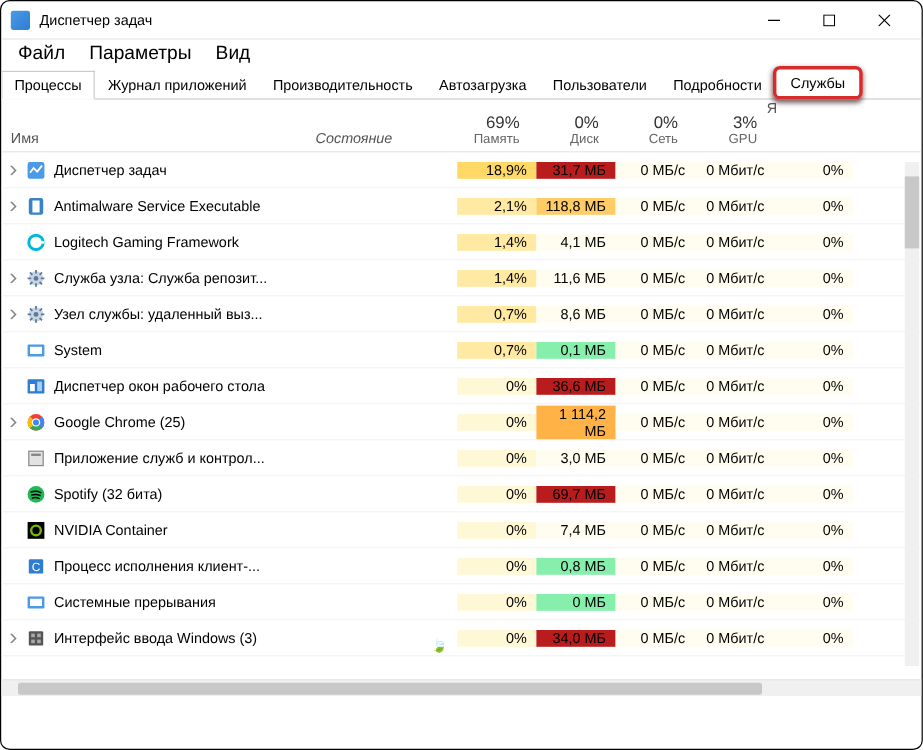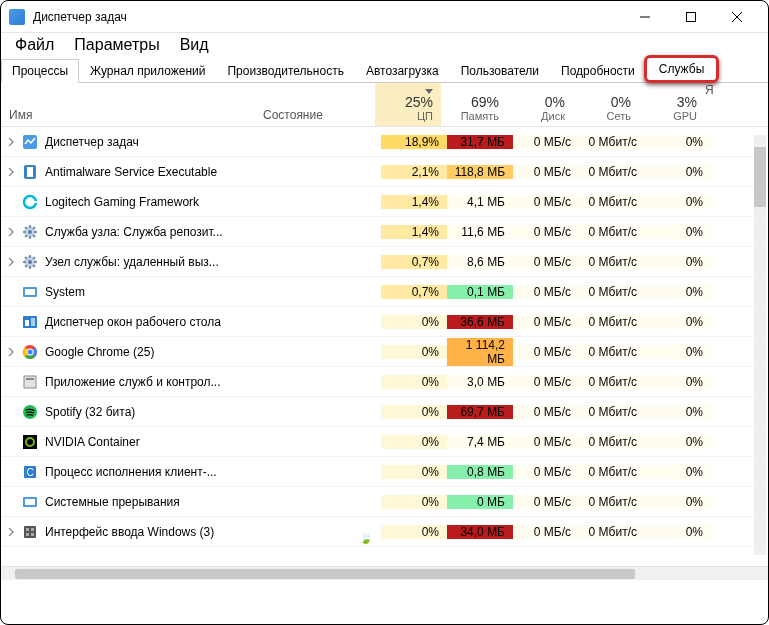--- a/index.html
+++ b/index.html
@@ -11,21 +11,21 @@
 .win-btn { width: 46px; height: 32px; display: flex; align-items: center; justify-content: center; cursor: pointer; }
 .menubar { display: flex; height: 24px; align-items: center; padding: 0 4px; font-size: 16px; }
 .menu-item { padding: 2px 10px; cursor: pointer; }
 .tabs { display: flex; height: 26px; align-items: flex-end; border-bottom: 1px solid #ccc; position: relative; }
 .tab { padding: 4px 10px; font-size: 12px; cursor: pointer; border: 1px solid transparent; position: relative; top: 1px; }
 .tab.active { border: 1px solid #ccc; border-bottom: 1px solid #fff; background: #fff; }
 .tab.highlighted { border: 3px solid #d62c2c; border-radius: 6px; padding: 4px 12px; margin-left: -2px; box-shadow: 0 2px 4px rgba(56,22,22,0.68); }
 .content { height: calc(100% - 32px - 24px - 26px - 44px); overflow: hidden; position: relative; }
 .header-row { display: flex; height: 44px; border-bottom: 1px solid #e5e5e5; font-size: 12px; color: #555; }
 .header-row .col-name { flex: 0 0 254px; display: flex; align-items: flex-end; padding: 0 8px 4px; }
-.header-row .col-state { flex: 0 0 120px; display: flex; align-items: flex-end; padding: 0 8px 4px; }
+.header-row .col-state { flex: 0 0 120px; display: flex; align-items: flex-end; padding: 0 8px 4px; font-style: italic; }
 .header-row .col { flex: 0 0 66px; display: flex; flex-direction: column; justify-content: flex-end; align-items: flex-end; padding: 0 8px 4px; border-left: 1px solid transparent; }
 .header-row .col .pct { font-size: 14px; color: #333; }
 .header-row .col .lbl { font-size: 11px; color: #666; }
 .header-row .col-last { flex: 0 0 18px; }
 .cpu-col-head { background: #fceec2; }
 .rows { overflow-y: auto; height: calc(100% - 44px - 14px); }
 .row { display: flex; height: 30px; align-items: center; border-bottom: 1px solid #f2f2f2; font-size: 12px; }
 .row .ex { width: 20px; display: flex; justify-content: center; color: #888; }
 .row .ico { width: 18px; height: 16px; margin-right: 6px; display: flex; align-items: center; justify-content: center; }
 .row .nm { flex: 0 0 216px; white-space: nowrap; overflow: hidden; text-overflow: ellipsis; }
@@ -92,27 +92,20 @@
   <div class="tab">Автозагрузка</div>
   <div class="tab">Пользователи</div>
   <div class="tab">Подробности</div>
   <div class="tab highlighted">Службы</div>
 </div>
 
 <div class="content">
   <div class="header-row">
     <div class="col-name">Имя</div>
     <div class="col-state">Состояние</div>
-    <div class="col cpu-col-head">
-      <svg width="8" height="5">
-          <polygon points="0,0 8,0 4,5" fill="#666"></polygon>
-        </svg>
-      <span class="pct">25%</span>
-      <span class="lbl">ЦП</span>
-    </div>
     <div class="col">
       <span class="pct">69%</span>
       <span class="lbl">Память</span>
     </div>
     <div class="col">
       <span class="pct">0%</span>
       <span class="lbl">Диск</span>
     </div>
     <div class="col">
       <span class="pct">0%</span>

